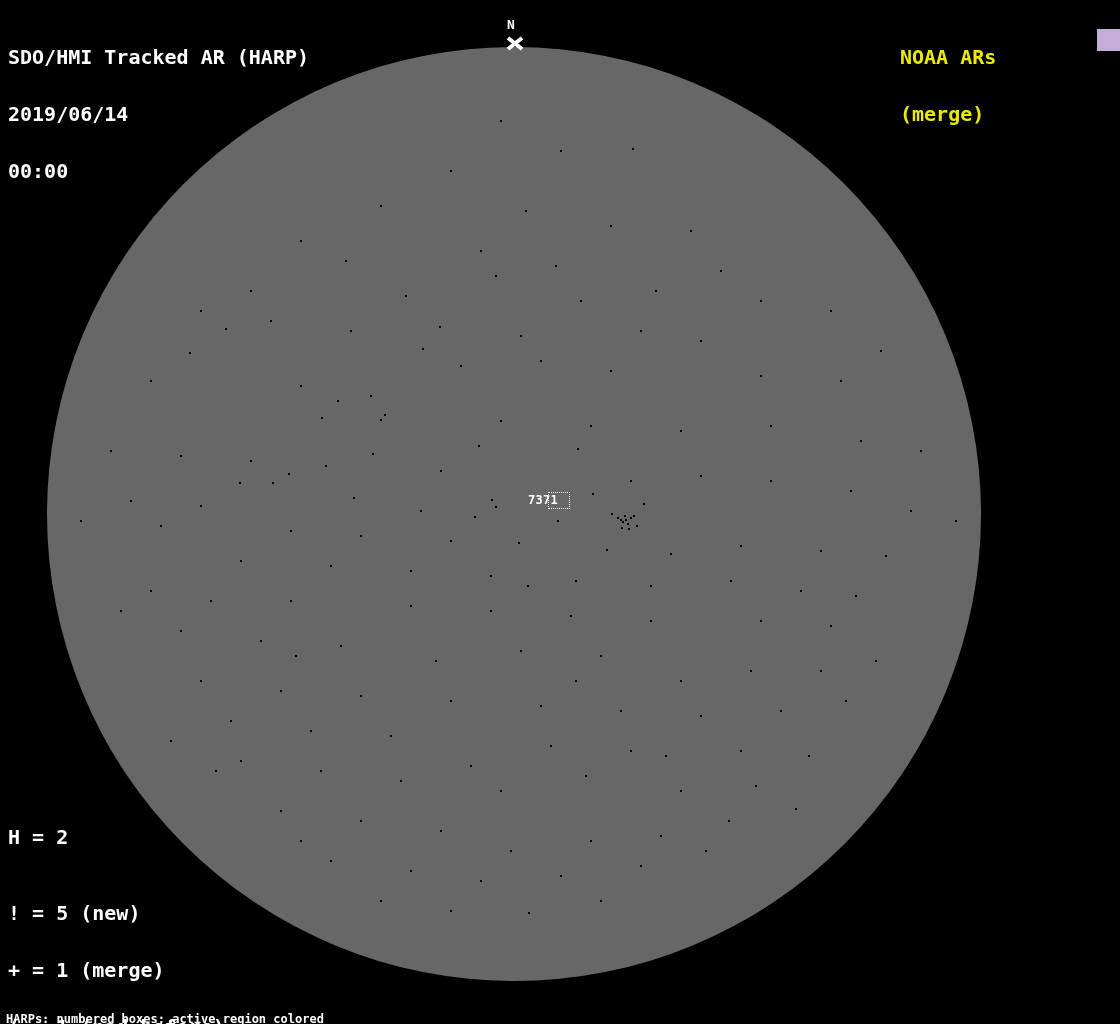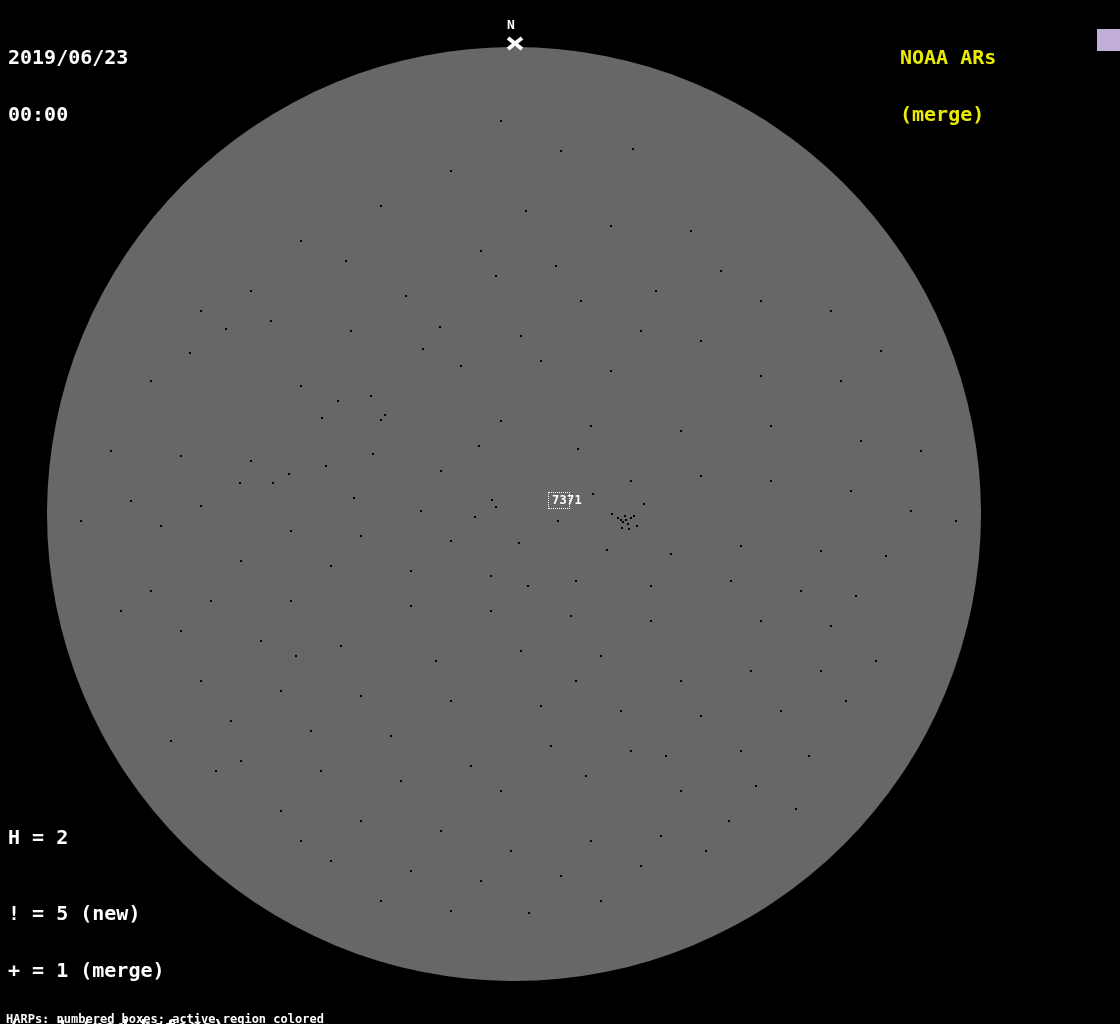--- a/index.html
+++ b/index.html
@@ -209,34 +209,35 @@
       <div class="speck" style="left: 628px; top: 528px;"></div>
       <div class="speck" style="left: 624px; top: 515px;"></div>
     </div>
 
   <div class="n-label">N</div>
   <svg class="n-cross" width="20" height="16" viewBox="0 0 20 16">
     <path d="M3 2 L17 13 M17 2 L3 13" stroke="#ffffff" stroke-width="4" fill="none"></path>
   </svg>
 
   <div class="title-block">
-    <div>2019/06/23</div>
+    <div>SDO/HMI Tracked AR (HARP)</div>
+    <div>2019/06/14</div>
     <div>00:00</div>
   </div>
 
   <div class="noaa-col" id="noaa-col" style="color: rgb(235, 235, 0);">
     <div>NOAA ARs</div>
     <div>(merge)</div>
   </div>
 
 
   <div class="swatch" id="swatch" style="background: rgb(195, 174, 216);"></div>
 
   <div class="harp-box" id="harp-box" style="left: 548px; top: 492px; width: 20px; height: 15px;"></div>
-  <div class="harp-label" id="harp-label" style="left: 552px; top: 494px;">7371</div>
+  <div class="harp-label" id="harp-label" style="left: 528px; top: 494px;">7371</div>
 
   <div class="stats-h">H = 2</div>
 
   <div class="stats-lines">
     <div>! = 5 (new)</div>
     <div>+ = 1 (merge)</div>
     <div>( = 1 (pad before)</div>
     
     
     

